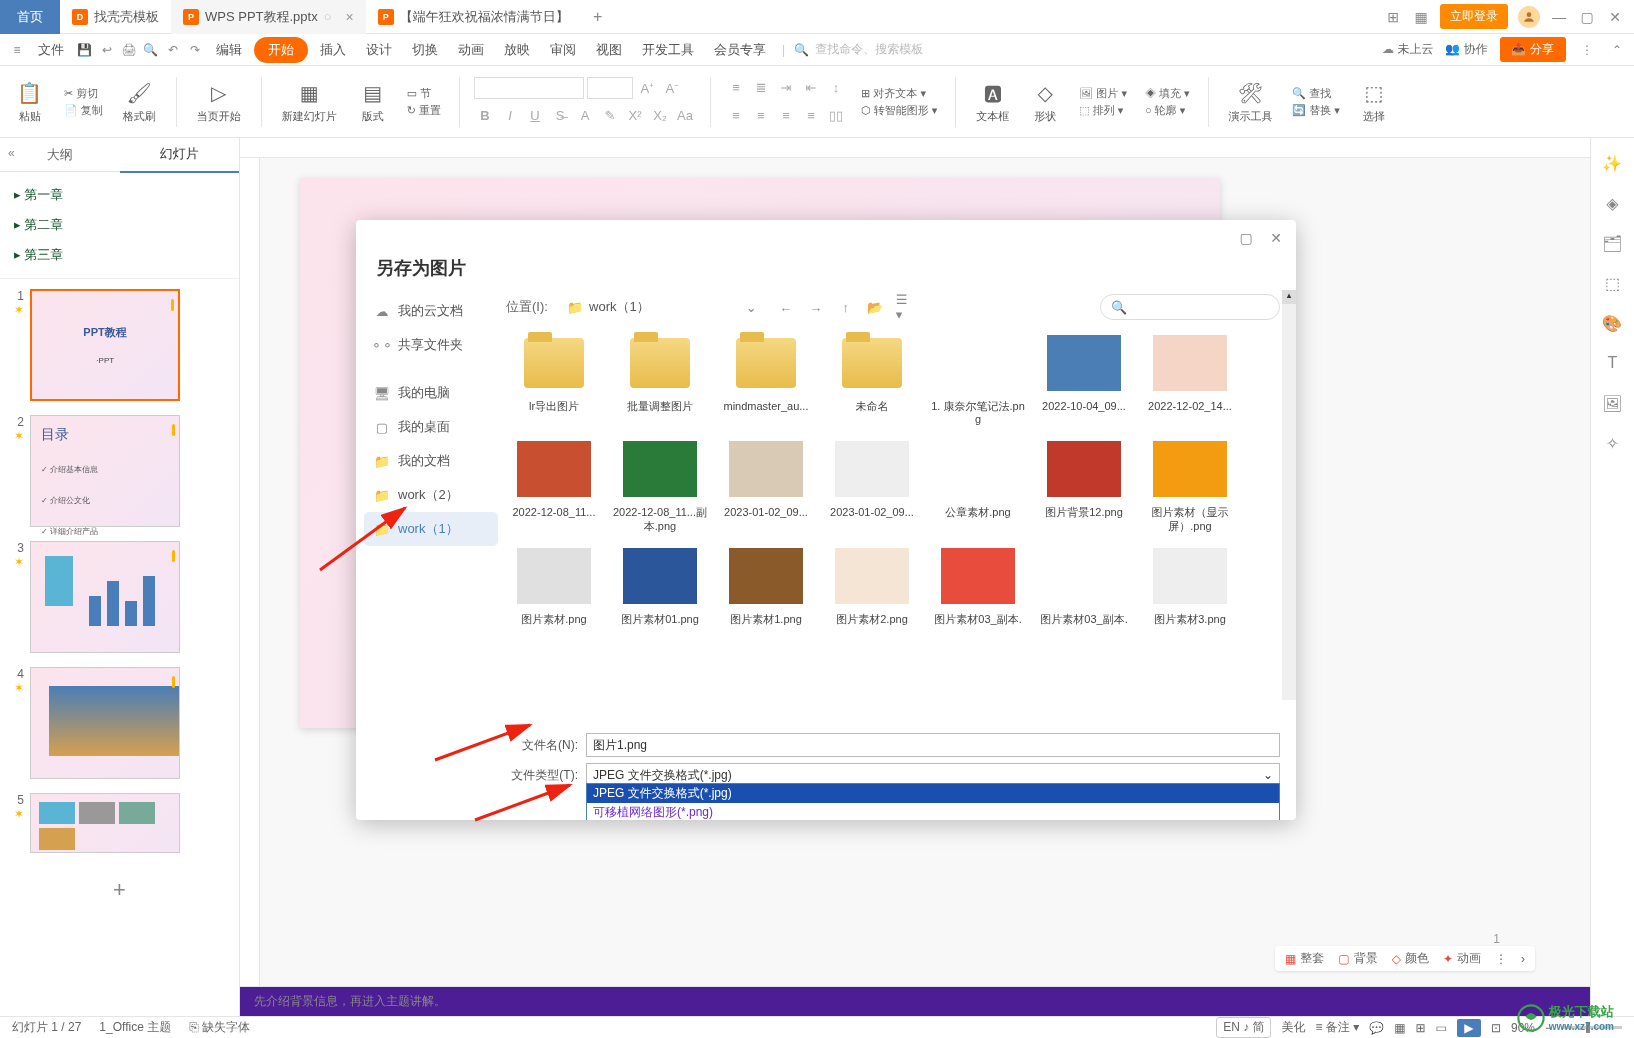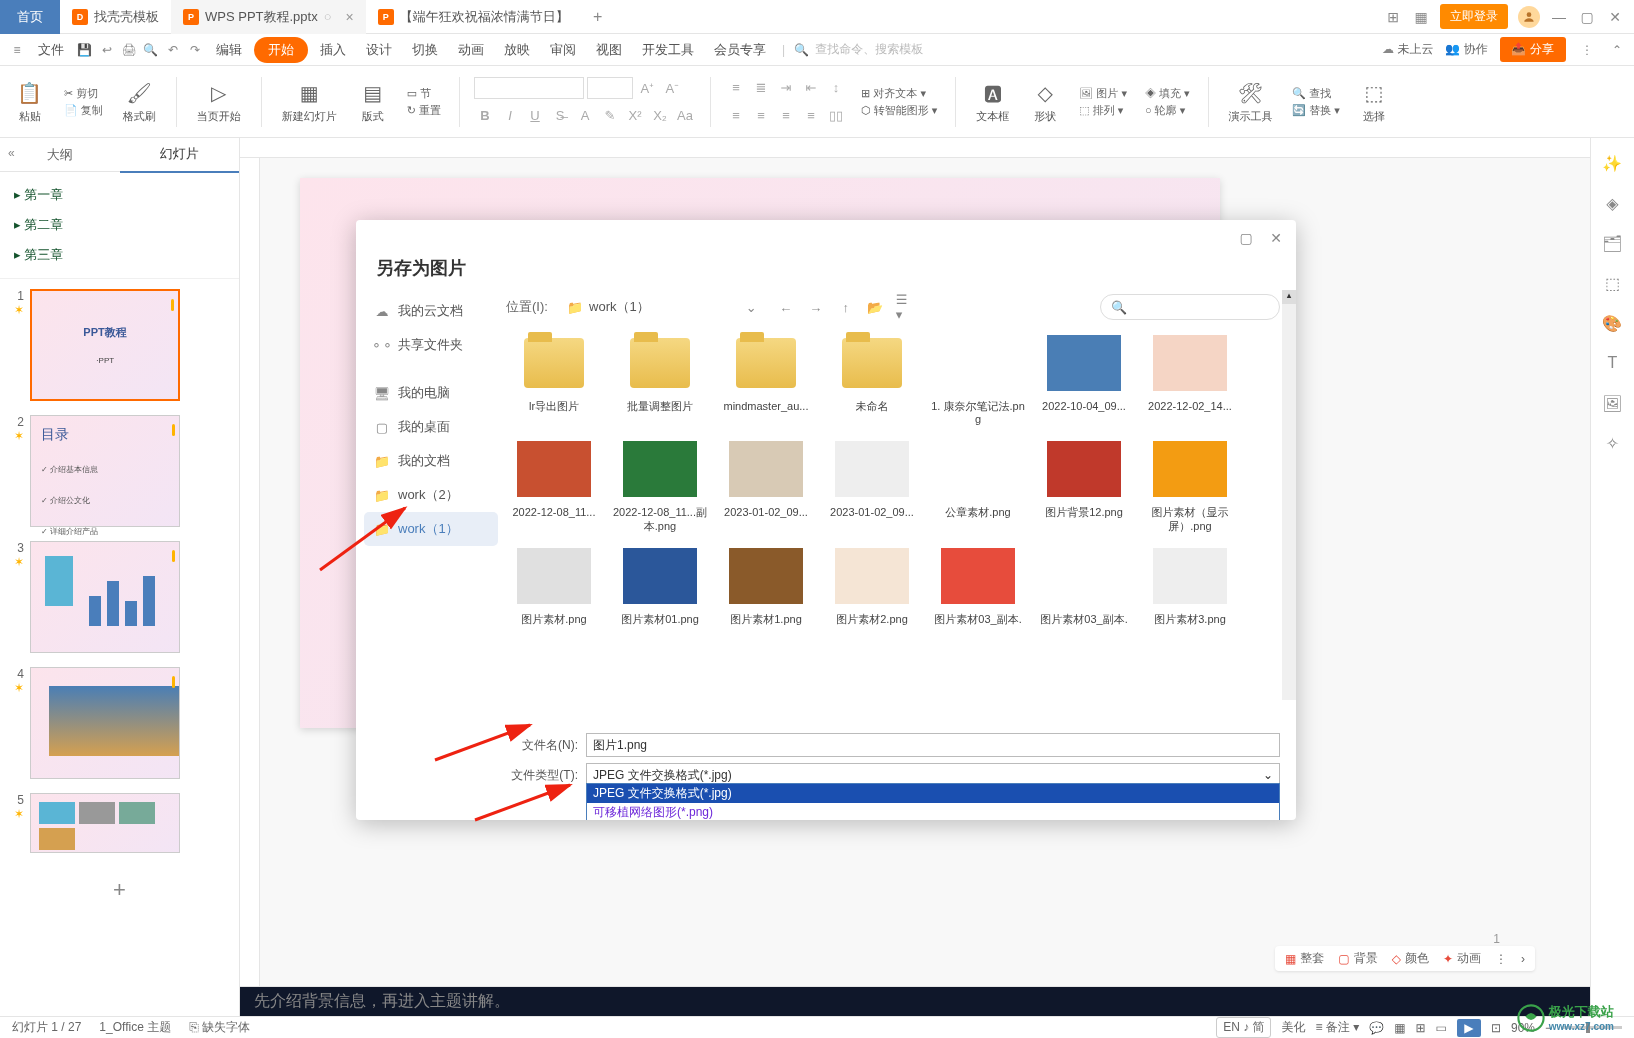--- a/index.html
+++ b/index.html
@@ -49,21 +49,21 @@
 .ruler-h{height:20px;background:#fff;border-bottom:1px solid #e5e5e5}
 .ruler-v{position:absolute;left:0;top:20px;width:20px;bottom:0;background:#fff;border-right:1px solid #e5e5e5}
 .slide-canvas{position:absolute;left:60px;top:40px;width:920px;height:550px;background:linear-gradient(135deg,#fde4ec 0%,#f4e6f3 100%);box-shadow:0 2px 8px rgba(0,0,0,0.15)}
 .right-sb{width:44px;border-left:1px solid #e5e5e5;display:flex;flex-direction:column;align-items:center;gap:18px;padding-top:14px}
 .right-sb .sic{width:22px;height:22px;color:#888;display:flex;align-items:center;justify-content:center;font-size:16px}
 .footer-toolbar{position:absolute;right:55px;bottom:45px;display:flex;gap:14px;background:#fff;padding:4px 10px;border-radius:4px;box-shadow:0 1px 3px rgba(0,0,0,0.1);font-size:12px;color:#666;align-items:center}
 .footer-toolbar .ft{display:flex;align-items:center;gap:4px}
 .status-bar{position:absolute;bottom:0;left:0;right:0;height:22px;border-top:1px solid #e5e5e5;display:flex;align-items:center;padding:0 12px;font-size:12px;color:#666;background:#fff}
 .status-bar .sright{margin-left:auto;display:flex;align-items:center;gap:10px}
 .play-btn{background:#4a7ebb;color:#fff;width:24px;height:18px;display:flex;align-items:center;justify-content:center;border-radius:2px}
-.notes-bar{position:absolute;bottom:22px;left:240px;right:44px;height:30px;border-top:1px solid #e5e5e5;display:flex;align-items:center;padding:0 14px;font-size:16px;color:#888;background:#0f172a}
+.notes-bar{position:absolute;bottom:22px;left:240px;right:44px;height:30px;border-top:1px solid #e5e5e5;display:flex;align-items:center;padding:0 14px;font-size:12px;color:#888;background:#4c1d95}
 .pgnum{position:absolute;right:90px;bottom:70px;font-size:12px;color:#999}
 
 .dialog{position:absolute;left:356px;top:220px;width:940px;height:600px;background:#fff;box-shadow:0 4px 24px rgba(0,0,0,0.25);border-radius:4px;display:flex;flex-direction:column}
 .dlg-tb{height:36px;display:flex;align-items:center;justify-content:flex-end;padding:0 10px;gap:10px}
 .dlg-tb .wb{width:20px;height:20px;color:#888;font-size:14px;display:flex;align-items:center;justify-content:center}
 .dlg-title{font-size:18px;font-weight:bold;padding:0 20px 10px;color:#333}
 .dlg-body{flex:1;display:flex;overflow:hidden}
 .dlg-nav{width:150px;padding:4px 0;font-size:13px;color:#555}
 .dlg-nav .ni{display:flex;align-items:center;gap:8px;padding:8px 18px;cursor:pointer}
 .dlg-nav .ni.sel{background:#e8eef7;color:#4a7ebb;border-radius:5px;margin:0 8px;padding:8px 10px}

